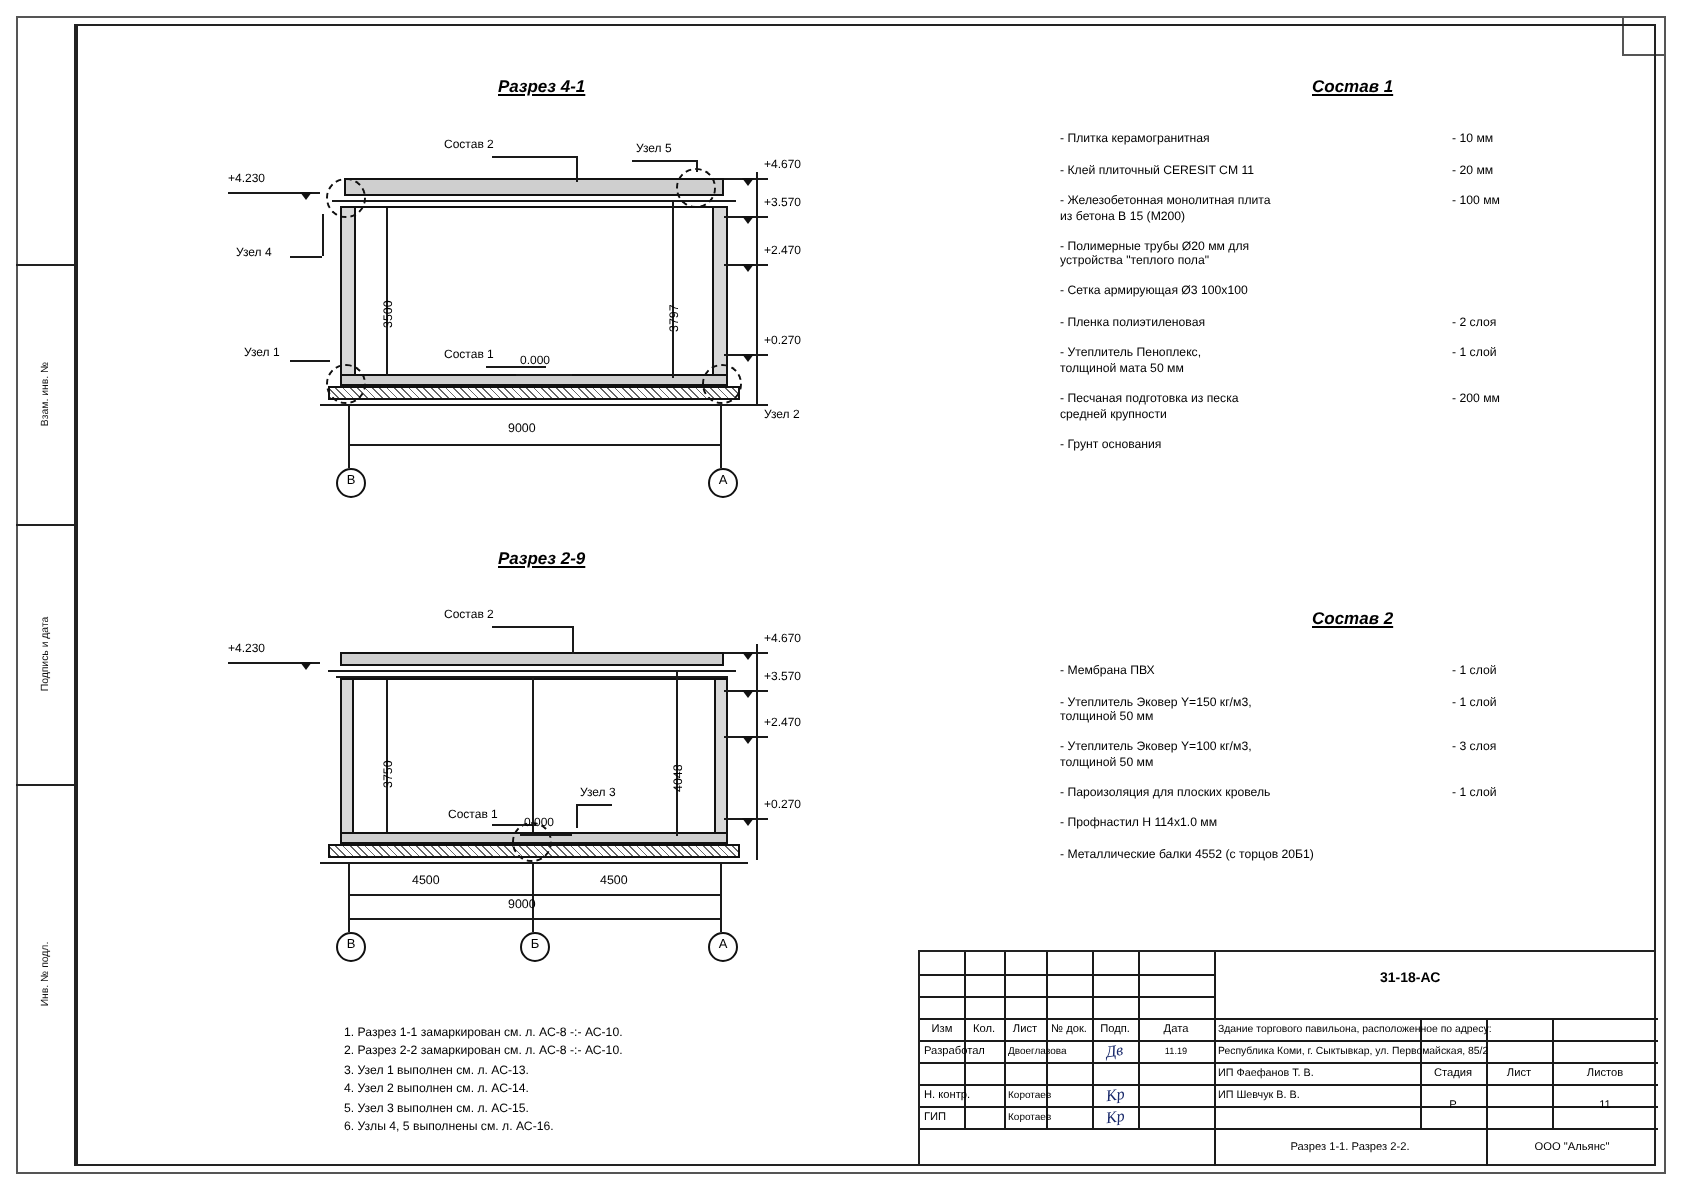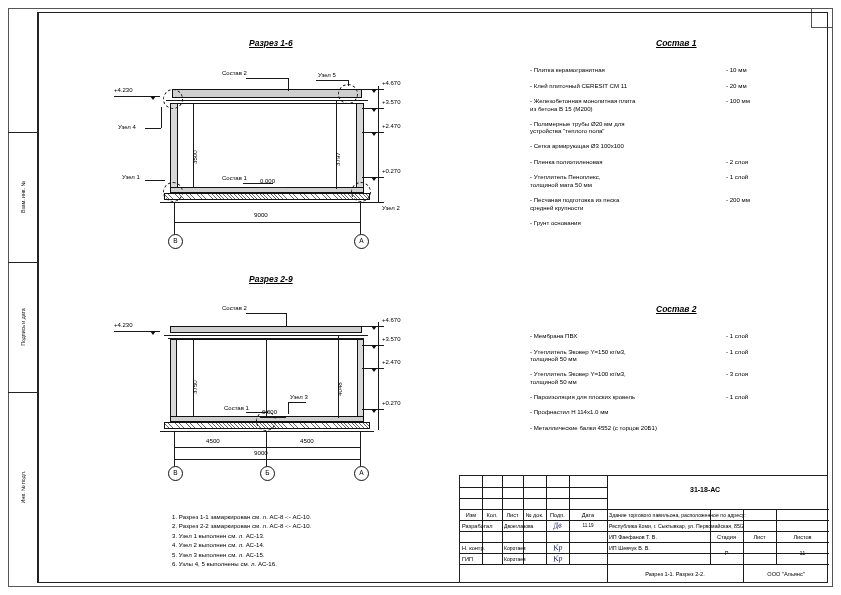--- a/index.html
+++ b/index.html
@@ -232,21 +232,21 @@
       <span>Инв. № подл.</span>
     </div>
     <div class="lc-cell" style="top:250px; height:130px;">
       <span>Подпись и дата</span>
     </div>
     <div class="lc-cell" style="top:120px; height:130px;">
       <span>Взам. инв. №</span>
     </div>
   </div>
 
-  <div class="sec-title" style="left:249px; top:38px;">Разрез 1-6</div>
+  <div class="sec-title" style="left:249px; top:38px;">Разрез 4-1</div>
 
   <div class="slabfill" style="left:172px; top:89px; width:190px; height:9px;"></div>
   <div class="ln hline" style="left:166px; top:100px; width:202px;"></div>
   <div class="ln hline" style="left:170px; top:103px; width:194px;"></div>
 
   <div class="outline" style="left:176px; top:103px; width:182px; height:89px;"></div>
 
   <div class="col" style="left:170px; top:103px; width:8px; height:89px;"></div>
   <div class="col" style="left:356px; top:103px; width:8px; height:89px;"></div>
 

